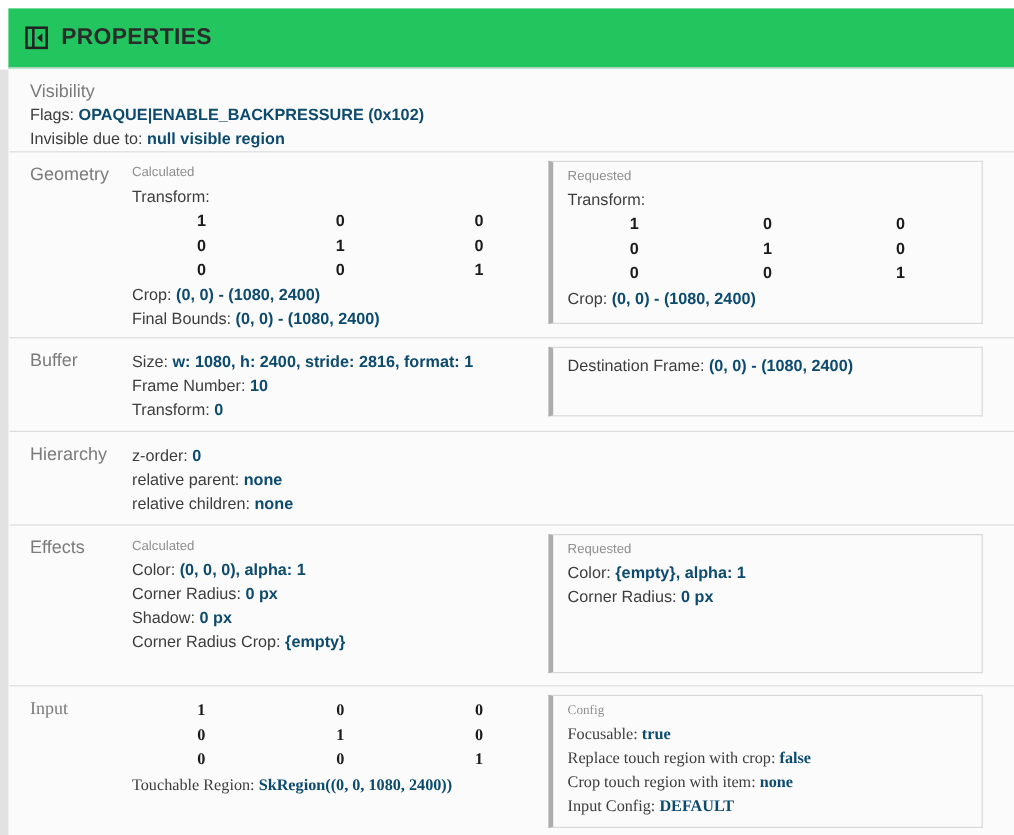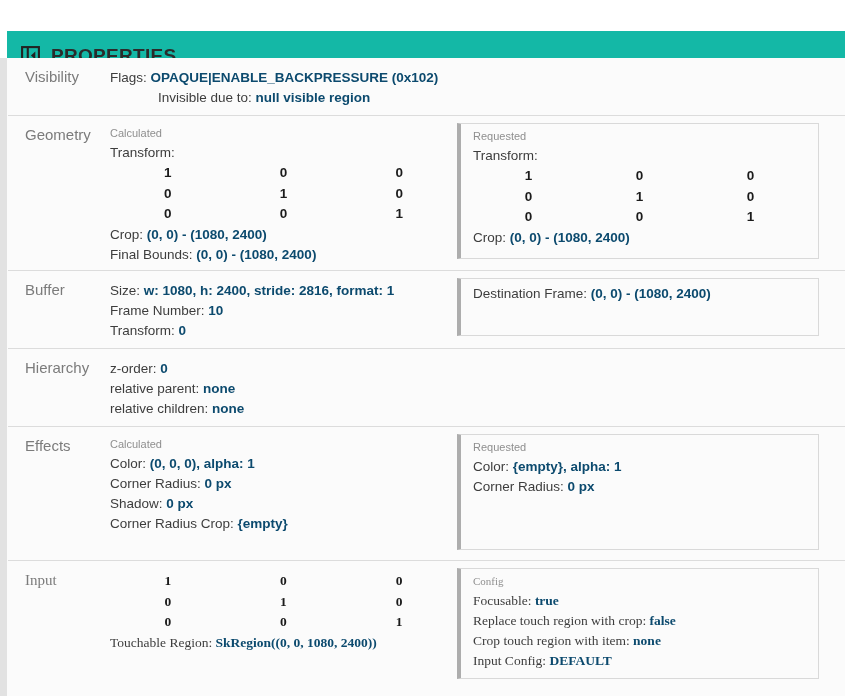--- a/index.html
+++ b/index.html
@@ -10,25 +10,24 @@
     overflow: hidden;
     background: #ffffff;
     font-family: "Liberation Sans", sans-serif;
     -webkit-font-smoothing: antialiased;
   }
 
   
   .header {
     position: absolute; top: 7px; left: 7px; right: 0;
     height: 50px;
-    background: #14b8a6;
+    background: #22c55e;
     border-bottom: 1px solid #d6d6d6;
     display: flex; align-items: center;
     padding-left: 11px;
-    margin-top: 24px;
   }
   .icon-btn {
     width: 24px; height: 24px;
     display: flex; align-items: center; justify-content: center;
     background: transparent; border: none; padding: 0; cursor: pointer;
   }
   .page-title {
     font-size: 19px; font-weight: bold; color: #2b2b2b;
     letter-spacing: 0.3px; margin-left: 9px;
   }
@@ -36,21 +35,21 @@
   
   .main { position: absolute; top: 58px; left: 0; right: 0; bottom: 0; background: #fbfbfb; }
   .gutter { position: absolute; left: 0; top: 0; width: 7px; bottom: 0; background: #e2e2e2; }
   .content { margin-left: 8px; height: 100%; }
 
   .section {
     display: flex;
     padding: 10px 0 0 17px;
     border-bottom: 1px solid #dcdcdc;
   }
-  .section.visibility { min-height: 58px; }
+  .section.visibility { min-height: 58px; flex-direction: column; }
   .section.geometry   { min-height: 155px; }
   .section.buffer     { min-height: 78px; }
   .section.hierarchy  { min-height: 78px; }
   .section.effects    { min-height: 134px; }
   .section.input      { min-height: 131px; border-bottom: none; font-family: Liberation Serif, serif; }
 
   .section-label {
     width: 85px; flex-shrink: 0;
     font-size: 15px; color: #7b7b7b;
     line-height: 18px;
@@ -102,21 +101,21 @@
   <div class="gutter"></div>
   <div class="content">
 
     <div class="section visibility">
       <div class="section-label">Visibility</div>
       <div class="cols">
         <div class="left-col">
           <div class="line" style="width:720px;">
             <span class="k">Flags: </span><span class="v">OPAQUE|ENABLE_BACKPRESSURE (0x102)</span>
           </div>
-          <div class="line" style="width:720px;margin-left:48px;">
+          <div class="line" style="width:720px;">
             <span class="k">Invisible due to: </span><span class="v">null visible region</span>
           </div>
         </div>
       </div>
     </div>
 
     <div class="section geometry">
       <div class="section-label">Geometry</div>
       <div class="cols">
         <div class="left-col">

